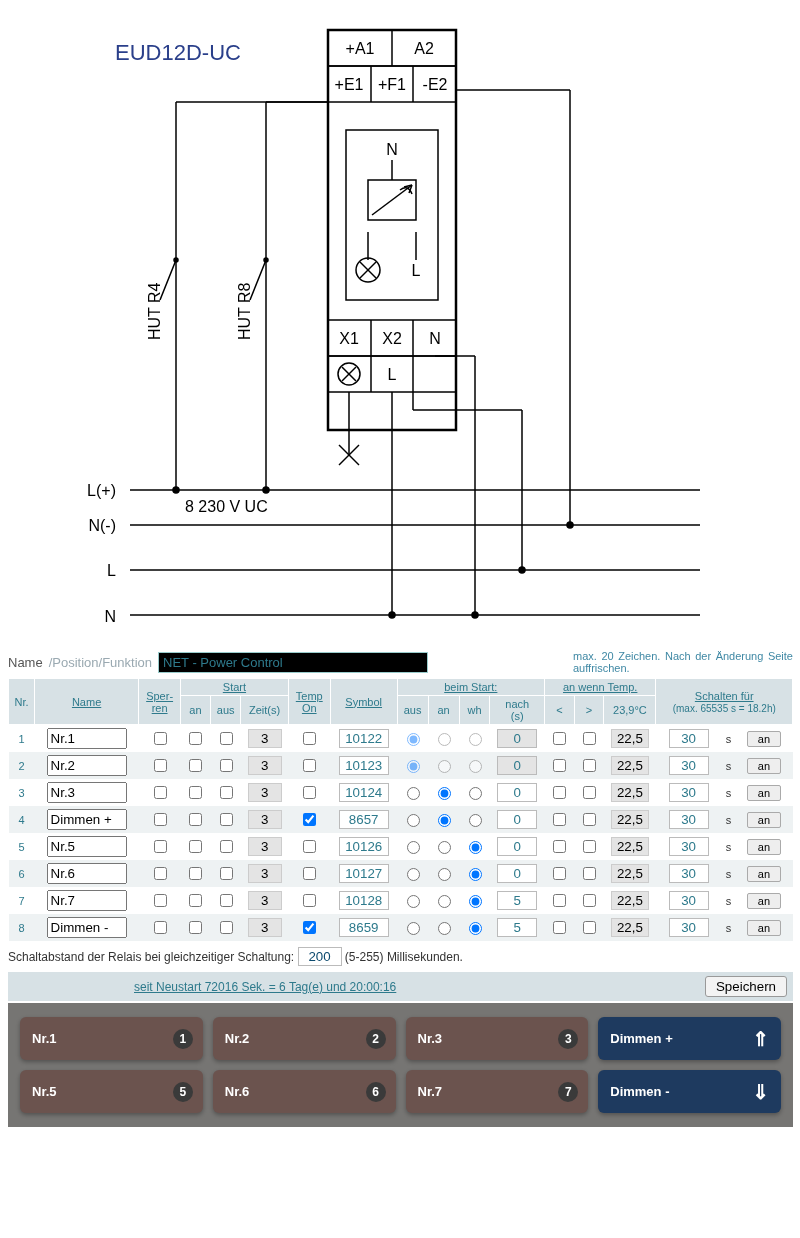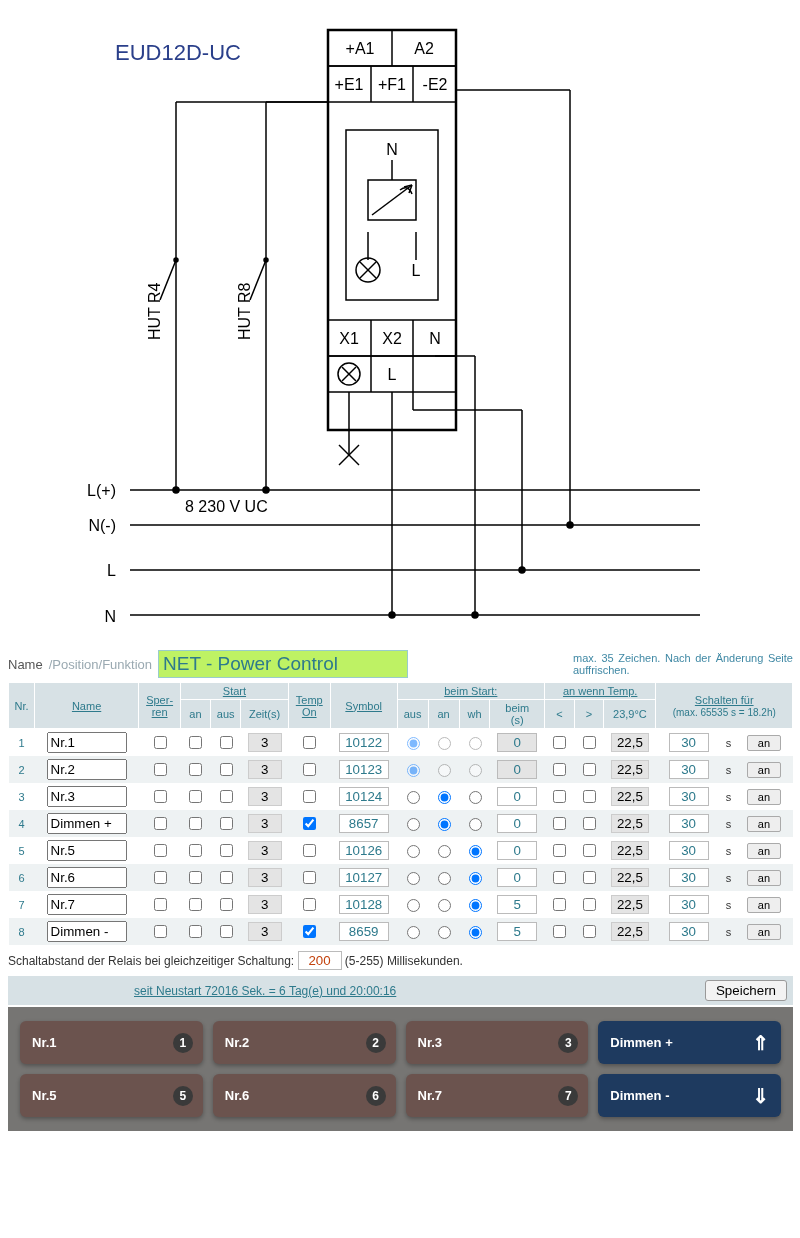--- a/index.html
+++ b/index.html
@@ -10,40 +10,40 @@
   .diagram { position: relative; width: 800px; height: 650px; }
   .diagram svg { position: absolute; top: 0; left: 0; }
   .dtitle { position: absolute; top: 40px; left: 115px; font-size: 22px; font-weight: 500; color: #2a3f8a; font-family: Arial, sans-serif; }
 
   
   .panel { width: 785px; margin-left: 8px; }
   .sectionbar { background: #d9e0e3; border: 1px solid #b8c4c9; padding: 6px 10px; font-size: 13px; color: #4b5c64; margin-bottom: 10px; }
   .namebar { display: flex; align-items: center; gap: 6px; font-size: 13px; margin-bottom: 4px; }
   .namebar .lbl { color: #555; }
   .namebar .sub { color: #9aa9b1; }
-  .namebar input { border: 1px solid #9cc; padding: 2px 4px; font-size: 19px; color: #2e7a8c; width: 250px; background: #bef264; }
+  .namebar input { border: 1px solid #9cc; padding: 2px 4px; font-size: 13px; color: #2e7a8c; width: 270px; background: #000000; }
   .hintr { font-size: 11px; color: #3f88a4; margin-left: auto; width: 220px; text-align: justify; }
 
   table.grid { border-collapse: collapse; width: 100%; font-size: 11px; }
   table.grid th { background: #d7e1e5; color: #2e7a8c; font-weight: normal; border: 1px solid #fff; padding: 2px 3px; text-align: center; vertical-align: middle; }
   table.grid th a { color: #2e7a8c; text-decoration: underline; }
   table.grid td { padding: 3px 2px; text-align: center; vertical-align: middle; }
   table.grid tbody tr:nth-child(even) td { background: #eef2f3; }
   table.grid tbody tr td:first-child { color: #2e7a8c; }
   table.grid input.nm { width: 80px; text-align: left; }
   table.grid input.zeit { width: 34px; text-align: center; background: #e4e4e4; border: 1px solid #ccc; }
   table.grid input.sym { width: 50px; text-align: center; border: 1px solid #bbb; color: #2e7a8c; }
   table.grid input.nach { width: 40px; text-align: center; border: 1px solid #bbb; color: #2e7a8c; }
   table.grid input.temp { width: 38px; text-align: center; background: #e4e4e4; border: 1px solid #ccc; }
   table.grid input.schalt { width: 40px; text-align: center; border: 1px solid #bbb; color: #2e7a8c; }
   table.grid button.an { padding: 1px 10px; font-size: 11px; border: 1px solid #aaa; background: #eee; border-radius: 2px; }
   .radio-dis input[type=radio] { opacity: 0.5; }
 
   .footerrow { padding: 6px 0; font-size: 12px; color: #333; }
-  .footerrow input { width: 44px; border: 1px solid #bbb; text-align: center; color: #c2410c; }
+  .footerrow input { width: 44px; border: 1px solid #bbb; text-align: center; color: #0c4a6e; }
   .graybar { background: #d7e1e5; padding: 4px 6px; display: flex; align-items: center; }
   .graybar a { color: #2e7a8c; text-decoration: underline; font-size: 12px; margin-left: 120px; }
   .graybar button { margin-left: auto; padding: 2px 10px; border: 1px solid #999; background: #f3f3f3; border-radius: 3px; }
 
   
   .pad { background: #767573; padding: 14px 12px; display: grid; grid-template-columns: repeat(4, 1fr); gap: 10px; margin-top: 2px; }
   .padbtn { position: relative; background: #6b534e; color: #fff; border-radius: 6px; padding: 14px 12px; font-size: 13px; font-weight: bold; box-shadow: 0 2px 4px rgba(0,0,0,0.3); }
   .padbtn.blue { background: #1e3a5f; }
   .padbtn .num { position: absolute; right: 10px; top: 50%; transform: translateY(-50%); width: 20px; height: 20px; border-radius: 50%; background: #3a3a3a; color: #fff; display: flex; align-items: center; justify-content: center; font-size: 12px; }
   .padbtn .arr { position: absolute; right: 12px; top: 50%; transform: translateY(-50%); font-size: 20px; }
@@ -152,21 +152,21 @@
       </g>
     </svg>
   </div>
 
   <div class="panel">
 
     <div class="namebar">
       <span class="lbl">Name</span>
       <span class="sub">/Position/Funktion</span>
       <input type="text" value="NET - Power Control" style="">
-      <span class="hintr">max. 35 Zeichen. Nach der Änderung Seite auffrischen.</span>
+      <span class="hintr">max. 20 Zeichen. Nach der Änderung Seite auffrischen.</span>
     </div>
 
     <table class="grid">
       <thead>
         <tr>
           <th rowspan="2">Nr.</th>
           <th rowspan="2"><a href="#">Name</a></th>
           <th rowspan="2"><a href="#" style="white-space:pre-line">Sper-
 ren</a></th>
           <th colspan="3"><a href="#">Start</a></th>
@@ -177,21 +177,21 @@
           <th colspan="3"><a href="#">an wenn Temp.</a></th>
           <th rowspan="2" colspan="3"><a href="#">Schalten für</a><br><span style="font-size:10px">(max. 65535 s = 18.2h)</span></th>
         </tr>
         <tr>
           <th>an</th>
           <th>aus</th>
           <th>Zeit(s)</th>
           <th>aus</th>
           <th>an</th>
           <th>wh</th>
-          <th style="white-space:pre-line">beim
+          <th style="white-space:pre-line">nach
 (s)</th>
           <th>&lt;</th>
           <th>&gt;</th>
           <th>23,9°C</th>
         </tr>
       </thead>
       <tbody id="tbody">
           <tr>
             <td>1</td>
             <td><input class="nm" value="Nr.1" style=""></td>

